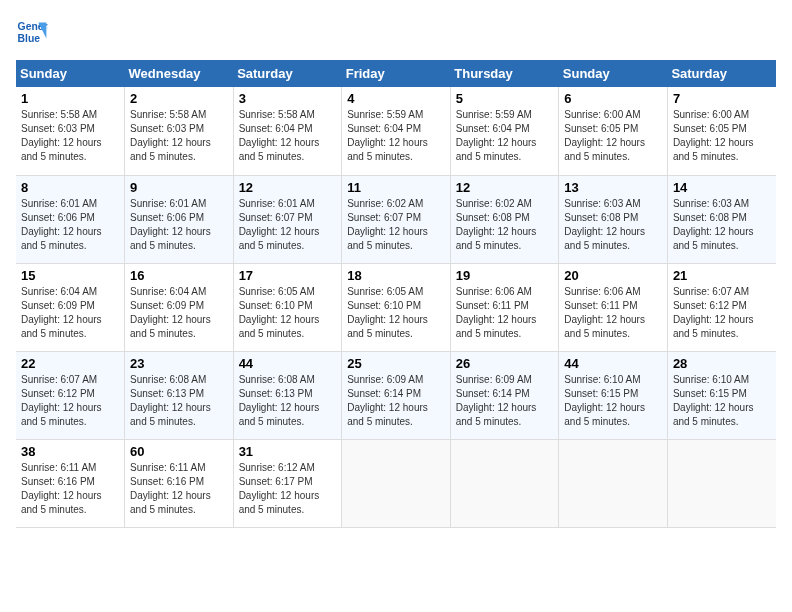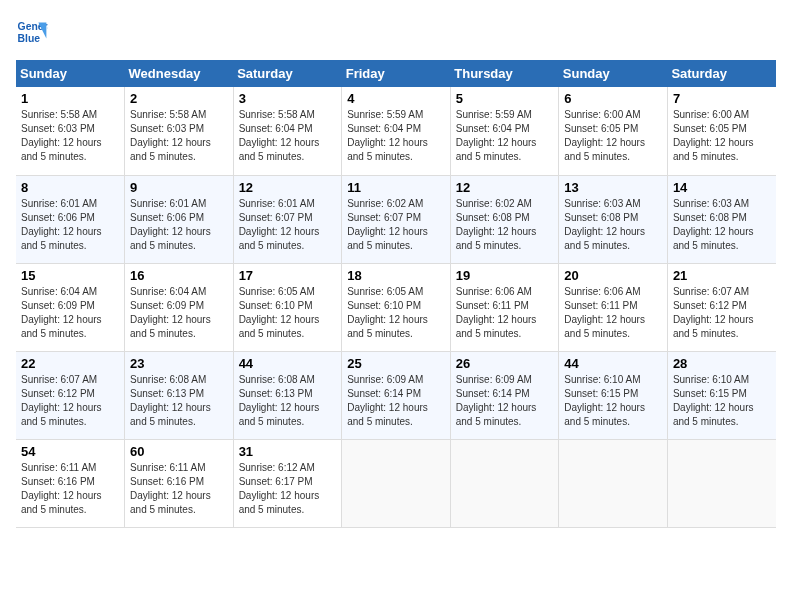--- a/index.html
+++ b/index.html
@@ -309,21 +309,21 @@
         <td>
           <span class="day-num">28</span>
           <div class="day-detail" style="white-space: pre-line;">Sunrise: 6:10 AM
 Sunset: 6:15 PM
 Daylight: 12 hours
 and 5 minutes.</div>
         </td>
       </tr>
       <tr class="week-row">
         <td>
-          <span class="day-num">54</span>
+          <span class="day-num">38</span>
           <div class="day-detail" style="white-space: pre-line;">Sunrise: 6:11 AM
 Sunset: 6:16 PM
 Daylight: 12 hours
 and 5 minutes.</div>
         </td>
         <td>
           <span class="day-num">60</span>
           <div class="day-detail" style="white-space: pre-line;">Sunrise: 6:11 AM
 Sunset: 6:16 PM
 Daylight: 12 hours

